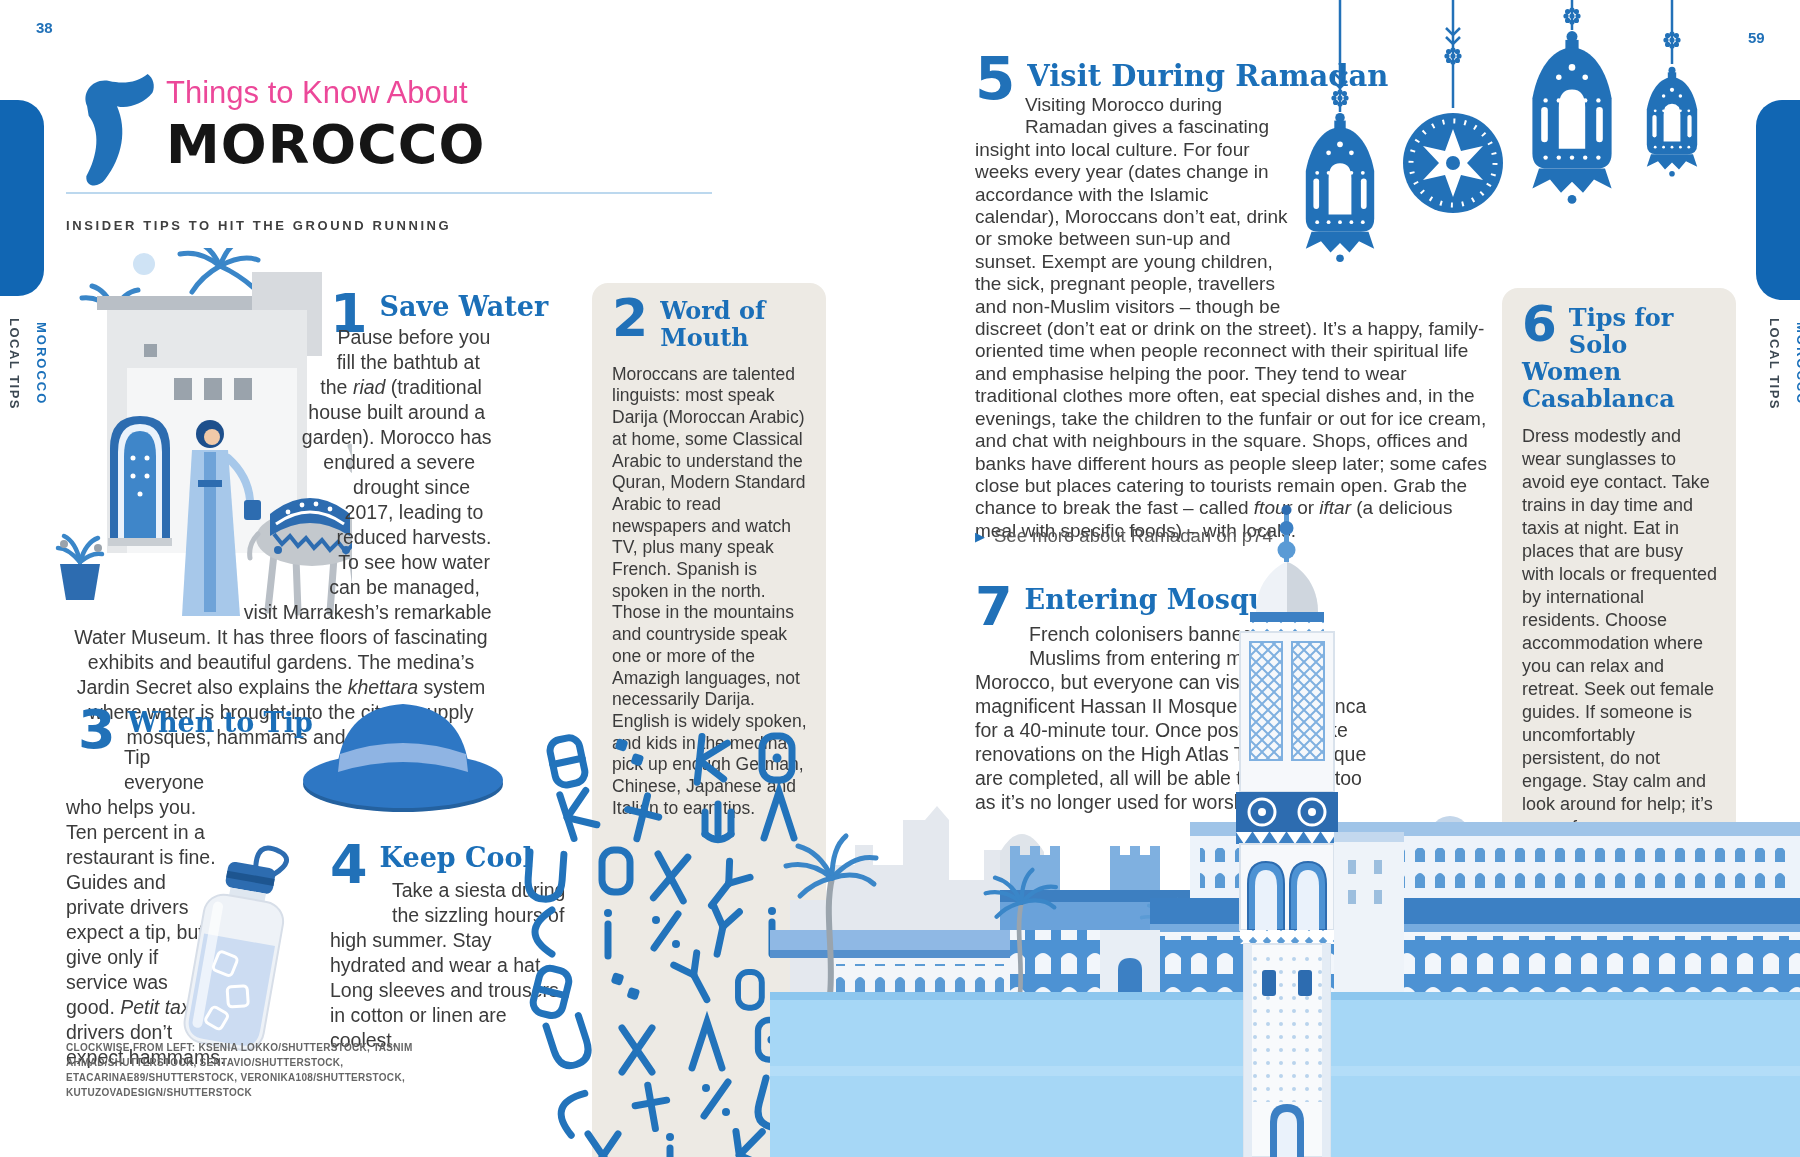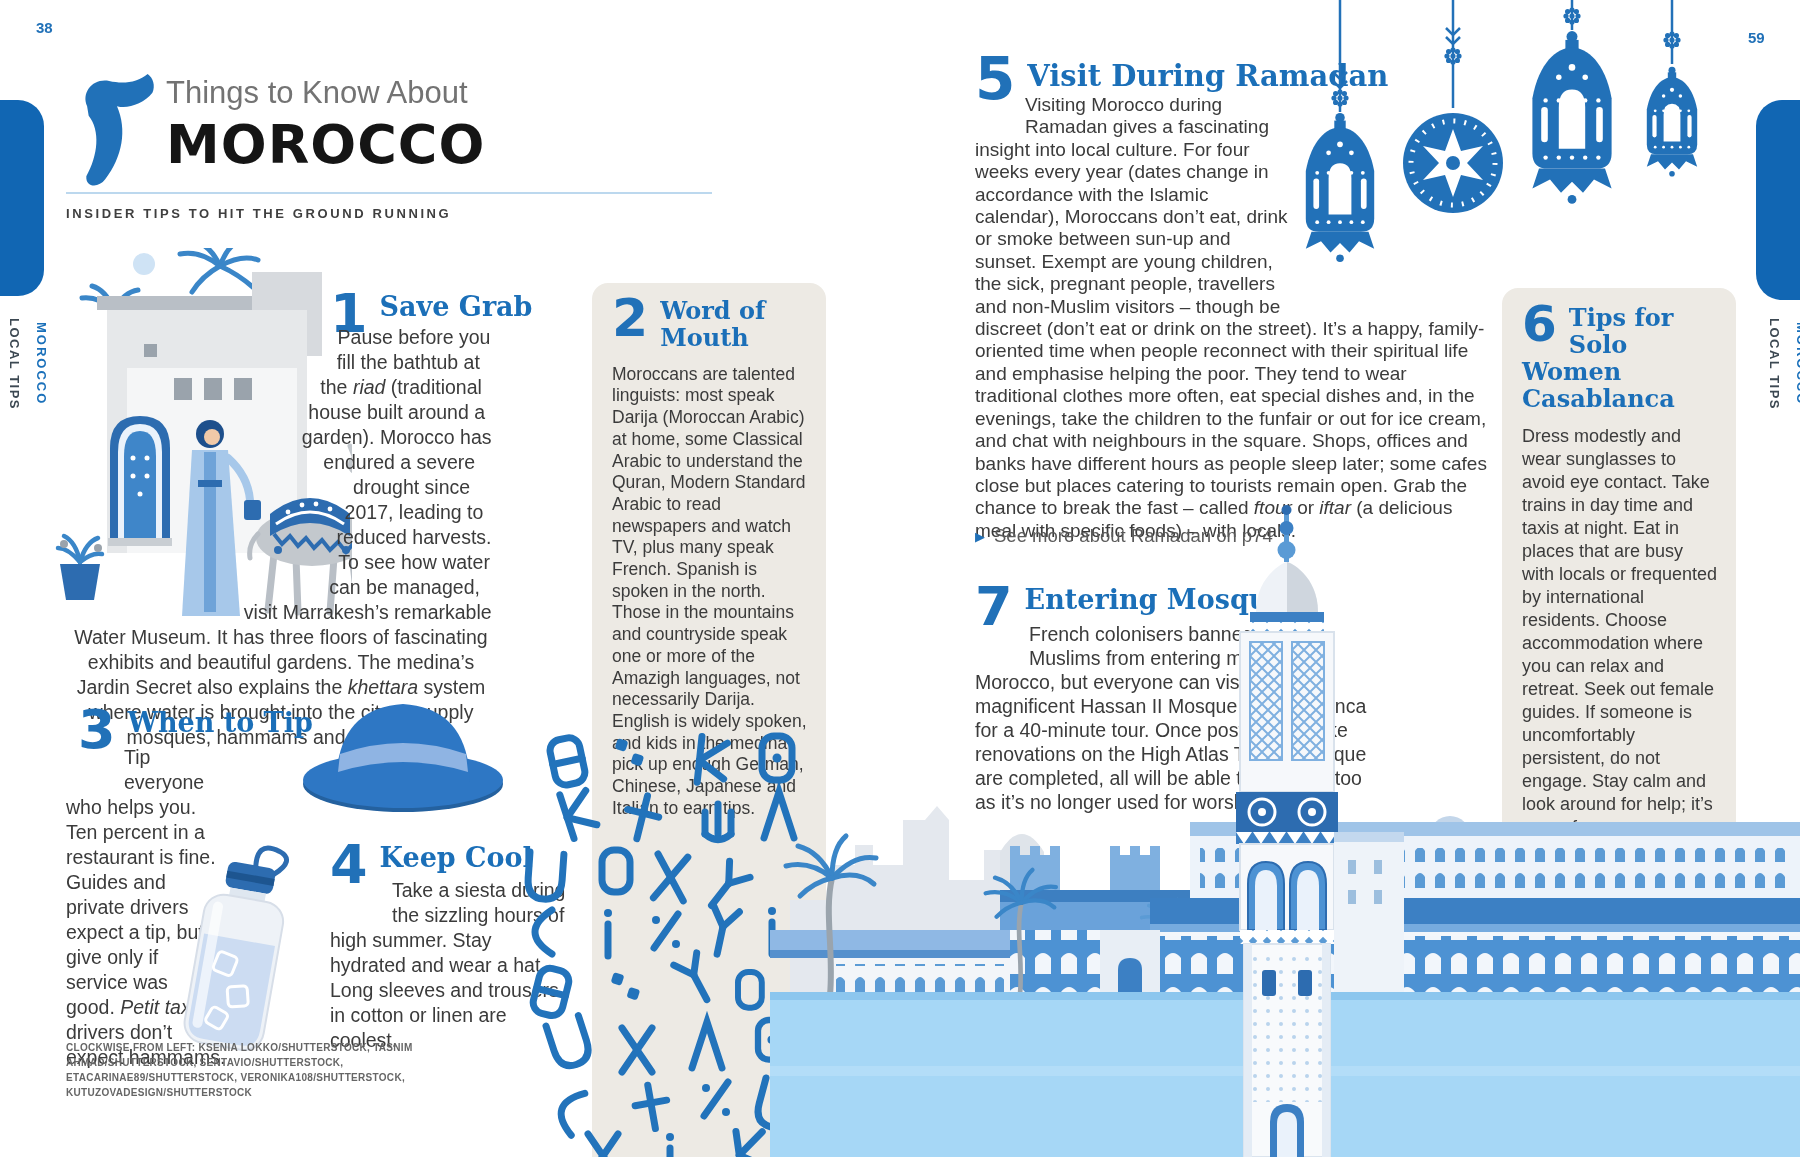--- a/index.html
+++ b/index.html
@@ -9,24 +9,24 @@
   
   .pagenum{font:bold 15px/1 "Liberation Sans",sans-serif;color:#2171b8;}
   .edge-tab{background:#1166b3;}
   .tab-left{left:0;top:100px;width:44px;height:196px;border-radius:0 26px 26px 0;}
   .tab-right{left:1756px;top:100px;width:44px;height:200px;border-radius:26px 0 0 26px;}
   .vlabel{writing-mode:vertical-rl;display:flex;flex-direction:column;align-items:center;gap:14px;
           font:bold 13px/1 "Liberation Sans",sans-serif;letter-spacing:2px;}
   .vlabel .p1{color:#1a70ba;}
   .vlabel .p2{color:#3c4852;letter-spacing:1.5px;}
   
-  .kicker{font:400 31px/1.1 "Liberation Sans",sans-serif;color:#737373;}
+  .kicker{font:400 31px/1.1 "Liberation Sans",sans-serif;color:#ec4899;}
   .bigtitle{font:bold 54px/1 "DejaVu Sans",sans-serif;color:#151515;letter-spacing:1px;}
   .hrule{background:#bcd8ee;height:2px;}
-  .subtitle{font:bold 13px/1 "Liberation Sans",sans-serif;color:#3f3f3f;letter-spacing:2.6px;}
+  .subtitle{font:bold 13px/1 "Liberation Sans",sans-serif;color:#3f3f3f;letter-spacing:2.6px;margin-top:12px;}
   
   .tip-head{display:flex;gap:12px;align-items:flex-start;}
   .tip-num{font:bold 54px/0.82 "DejaVu Sans",sans-serif;color:#2171b8;}
   .tip-title{font:bold 27px/1.05 "DejaVu Serif",serif;color:#1b6fb8;padding-top:1px;}
   .tip-body{font:19.5px/25px "Liberation Sans",sans-serif;color:#3b3b3b;}
   .tip-body em{}
   .sp-illu{float:left;width:266px;height:290px;
            shape-outside:polygon(0 0,100% 0,94% 12%,87% 22%,87% 50%,100% 62%,100% 84%,55% 98%,0 100%);}
   .sp-ind{float:left;width:52px;height:26px;}
   .sp-bottle{float:right;width:102px;height:170px;margin-top:106px;}
@@ -156,21 +156,21 @@
           <circle cx="278" cy="261" r="2.4"></circle>
         </g>
       <path d="M222,286 l8,10 8,-8 8,10 8,-8 8,10 8,-8 8,10 8,-8 8,10 8,-9" stroke="#2d6cb0" stroke-width="4" fill="none"></path>
       <circle cx="226" cy="302" r="4" fill="#2d6cb0"></circle>
         <circle cx="294" cy="302" r="4" fill="#2d6cb0"></circle>
     </g>
   </svg>
 
   <div class="abs tip-head" style="left:330px;top:292px;">
     <span class="tip-num">1</span>
-    <span class="tip-title">Save Grab</span>
+    <span class="tip-title">Save Water</span>
   </div>
   <div class="abs tip-body center" style="left:66px;top:325px;width:430px;">
     <span class="sp-illu"></span><span><span>Pause before you fill the bathtub at the </span><em>riad</em><span> (traditional house built around a garden). Morocco has endured a severe drought since 2017, leading to reduced harvests. To see how water can be managed, visit Marrakesh’s remarkable Water Museum. It has three floors of fascinating exhibits and beautiful gardens. The medina’s Jardin Secret also explains the </span><em>khettara</em><span> system where water is brought into the city to supply mosques, hammams and fountains.</span></span>
   </div>
 
   <div class="abs tip-head" style="left:78px;top:708px;">
     <span class="tip-num">3</span>
     <span class="tip-title">When to Tip</span>
   </div>
   <div class="abs tip-body" style="left:66px;top:745px;width:252px;">

